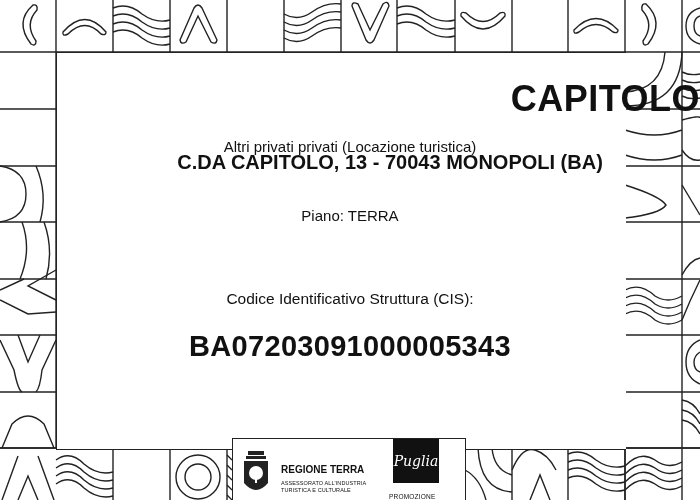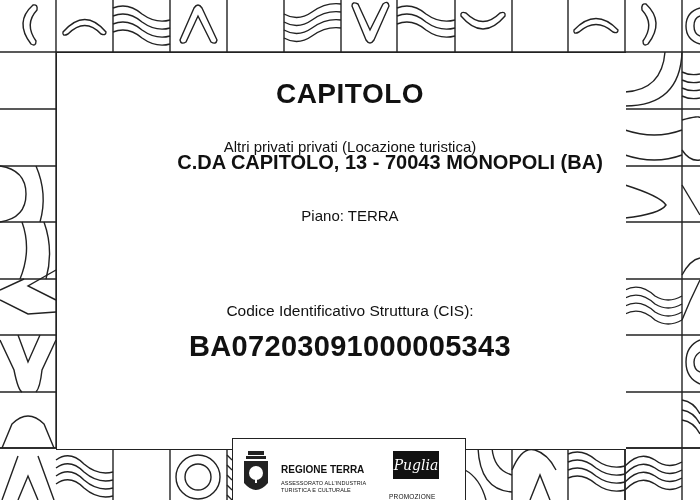--- a/index.html
+++ b/index.html
@@ -1,31 +1,31 @@
 <!DOCTYPE html>
 <html><head>
 <meta charset="utf-8">
 <style>
   html,body{margin:0;padding:0;background:#fff;}
   body{width:700px;height:500px;position:relative;overflow:hidden;font-family:"Liberation Sans",sans-serif;color:#111;}
   .border-svg{position:absolute;left:0;top:0;width:700px;height:500px;}
   .panel{position:absolute;left:56px;top:52px;width:569px;height:396px;background:#fff;border-top:1.5px solid #222;border-left:1.5px solid #222;border-bottom:1.5px solid #222;}
   .t{position:absolute;left:0;width:700px;text-align:center;white-space:nowrap;}
-  .title{top:78px;font-size:28px;font-weight:bold;letter-spacing:0.5px;}
+  .title{top:78px;font-size:36px;font-weight:bold;letter-spacing:0.5px;text-align:right;}
   .cat{top:138px;font-size:15px;}
   .addr{top:151px;font-size:20px;font-weight:bold;padding-left:40px;}
   .floor{top:207px;font-size:15px;}
-  .cislabel{top:290px;font-size:15.5px;margin-top:12px;}
+  .cislabel{top:290px;font-size:15.5px;}
   .cis{top:330px;font-size:29px;font-weight:bold;letter-spacing:0.3px;}
   .logo-box{position:absolute;left:232px;top:438px;width:232px;height:64px;background:#fff;border:1.5px solid #222;border-bottom:none;}
   .crest{position:absolute;left:10px;top:12px;width:26px;height:46px;}
   .rp-name{position:absolute;left:48px;top:25px;font-size:10px;font-weight:bold;}
   .rp-sub1{position:absolute;left:48px;top:41px;font-size:5.5px;letter-spacing:0.1px;}
   .rp-sub2{position:absolute;left:48px;top:48px;font-size:5.5px;letter-spacing:0.1px;}
-  .pp{position:absolute;left:160px;top:12px;width:46px;height:28px;background:#111;color:#fff;font-family:"DejaVu Serif",serif;font-style:italic;font-size:14px;display:flex;align-items:center;justify-content:center;}
+  .pp{position:absolute;left:160px;top:0;width:46px;height:44px;background:#111;color:#fff;font-family:"DejaVu Serif",serif;font-style:italic;font-size:14px;display:flex;align-items:center;justify-content:center;}
   .pp-sub{position:absolute;left:156px;top:54px;font-size:6.5px;letter-spacing:0.2px;}
 </style>
 </head>
 <body>
 
 <svg class="border-svg" viewBox="0 0 700 500" fill="none" stroke="#222" stroke-width="1.4">
 
   <g>
     <line x1="0" y1="52" x2="700" y2="52"></line>
     <line x1="56" y1="0" x2="56" y2="52"></line>

